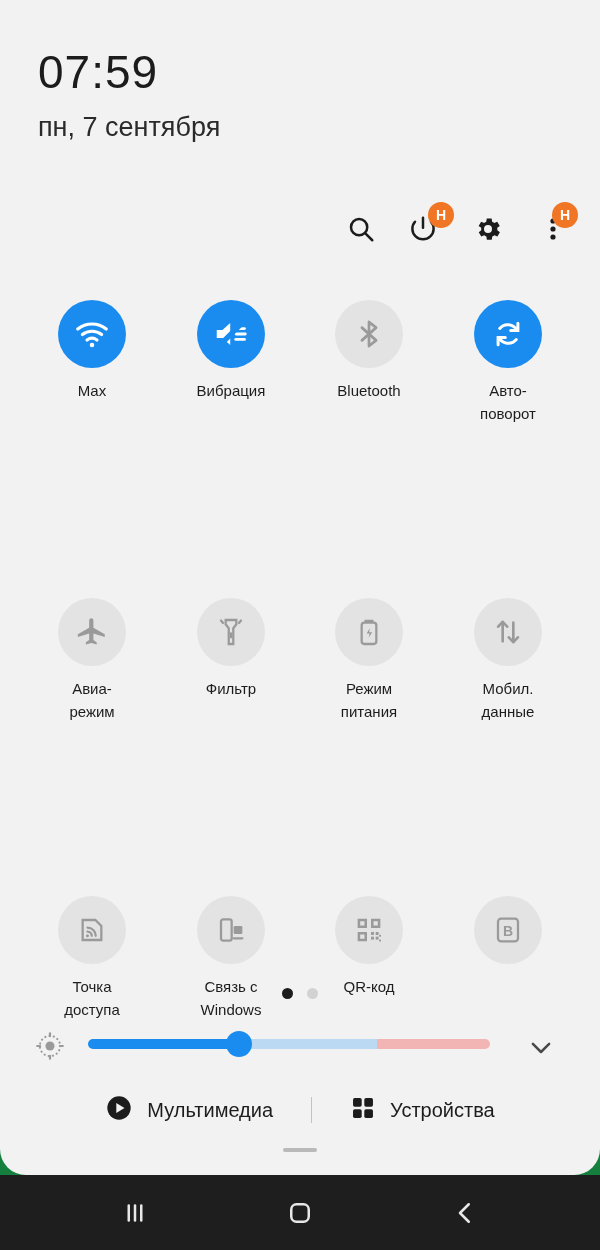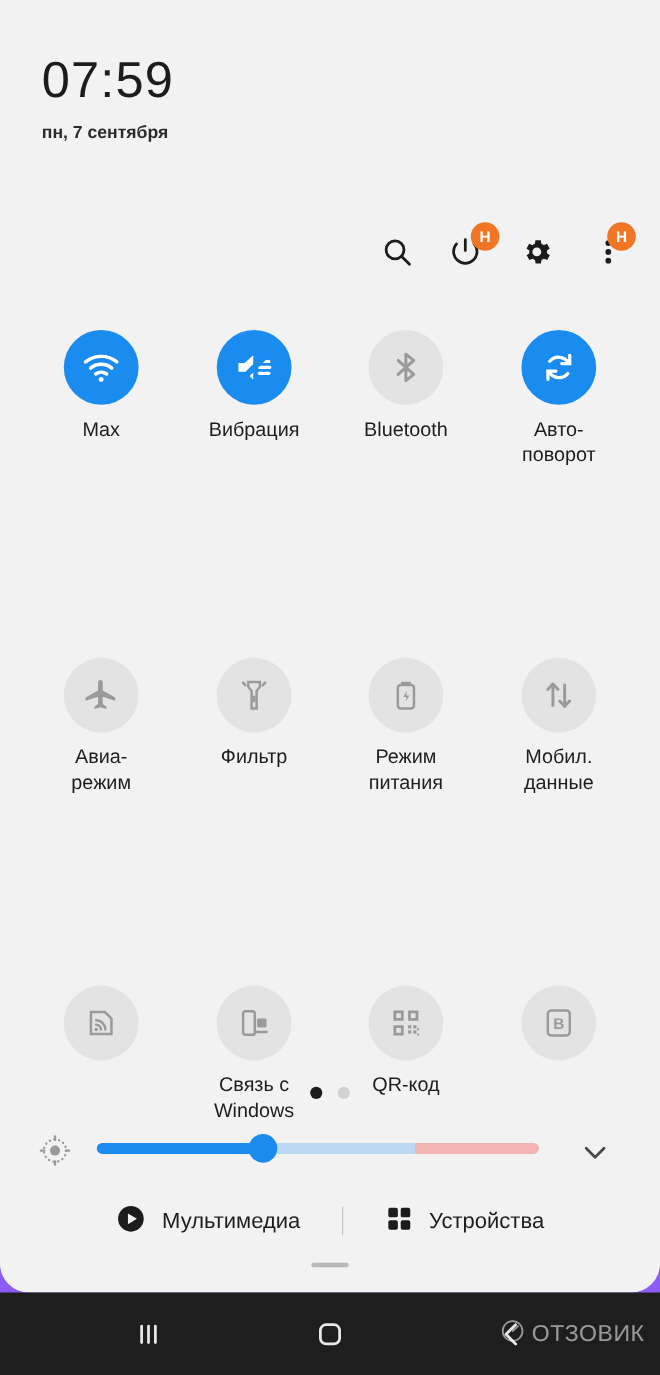--- a/index.html
+++ b/index.html
@@ -5,21 +5,21 @@
   * { box-sizing: border-box; margin: 0; padding: 0; }
   html, body {
     width: 600px; height: 1250px;
     font-family: "Liberation Sans", sans-serif;
     background: #cfcfcf;
     overflow: hidden;
   }
   .phone {
     position: relative;
     width: 600px; height: 1250px;
-    background: #8b5cf6;
+    background: #15803d;
   }
   .panel {
     position: absolute;
     left: 0; top: 0;
     width: 600px; height: 1175px;
     background: #f2f2f2;
     border-bottom-left-radius: 26px;
     border-bottom-right-radius: 26px;
     overflow: hidden;
   }
@@ -29,23 +29,23 @@
     left: 38px; top: 46px;
     font-size: 46px;
     font-weight: 300;
     color: #1c1c1c;
     letter-spacing: 1px;
     line-height: 52px;
   }
   .date {
     position: absolute;
     left: 38px; top: 112px;
-    font-size: 16px;
+    font-size: 27px;
     color: #2a2a2a;
-    font-weight: 700;
+    font-weight: 400;
   }
   
   .toprow {
     position: absolute;
     left: 0; top: 200px;
     width: 600px; height: 60px;
   }
   .topicon {
     position: absolute;
     width: 46px; height: 46px;
@@ -79,21 +79,21 @@
   .tile .circle {
     width: 68px; height: 68px;
     border-radius: 50%;
     margin: 0 auto;
     display: flex; align-items: center; justify-content: center;
     background: #e3e3e3;
   }
   .tile .circle.on { background: #1a8cf0; }
   .tile .lbl {
     margin-top: 11px;
-    font-size: 18px;
+    font-size: 15px;
     color: #1d1d1d;
     line-height: 23px;
     white-space: pre-line;
   }
   
   .dots {
     position: absolute;
     left: 0; top: 988px;
     width: 600px;
     display: flex; justify-content: center; gap: 14px;
@@ -311,20 +311,22 @@
         <div class="tile" style="left:22px;">
           <div class="circle">
             <svg width="32" height="32" viewBox="0 0 24 24" fill="none" stroke="#9a9a9a" stroke-width="1.7" stroke-linecap="round">
               <path d="M5 4.5h9.5L19 9v10.5H5z"></path>
               <path d="M8.5 16.5a0 0 0 0 1 0 0"></path>
               <circle cx="8.6" cy="16.4" r="1.1" fill="#9a9a9a" stroke="none"></circle>
               <path d="M8.6 13.2a3.2 3.2 0 0 1 3.2 3.2"></path>
               <path d="M8.6 10.2a6.2 6.2 0 0 1 6.2 6.2"></path>
             </svg>
           </div>
+          <div class="lbl">Точка
+доступа</div>
         </div>
 
         <div class="tile" style="left:161px;">
           <div class="circle">
             <svg width="32" height="32" viewBox="0 0 24 24" fill="none" stroke="#9a9a9a" stroke-width="1.7">
               <rect x="4.5" y="4" width="8" height="16" rx="1.6"></rect>
               <rect x="14" y="9" width="6.5" height="6" rx="1" fill="#9a9a9a" stroke="none"></rect>
               <line x1="14" y1="18.2" x2="20.5" y2="18.2" stroke-width="1.7" stroke-linecap="round"></line>
             </svg>
           </div>
@@ -428,22 +430,13 @@
         <rect x="5" y="5" width="14" height="14" rx="4.2"></rect>
       </svg>
     </div>
     <div class="nav-btn" style="left:420px;width:90px;">
       <svg width="30" height="30" viewBox="0 0 24 24" fill="none" stroke="#e8e8e8" stroke-width="2" stroke-linecap="round" stroke-linejoin="round">
         <polyline points="15,5 8,12 15,19"></polyline>
       </svg>
     </div>
   </div>
 
-  <div class="wm">
-    <span>
-      <svg width="24" height="24" viewBox="0 0 24 24" fill="none" stroke="#ffffff" stroke-width="1.6">
-        <circle cx="12" cy="12" r="9"></circle>
-        <line x1="12" y1="12" x2="17" y2="7.5" stroke-linecap="round"></line>
-      </svg>
-    </span>
-    <span class="wm-text">ОТЗОВИК</span>
-  </div>
 </div>
 
 </body></html>

